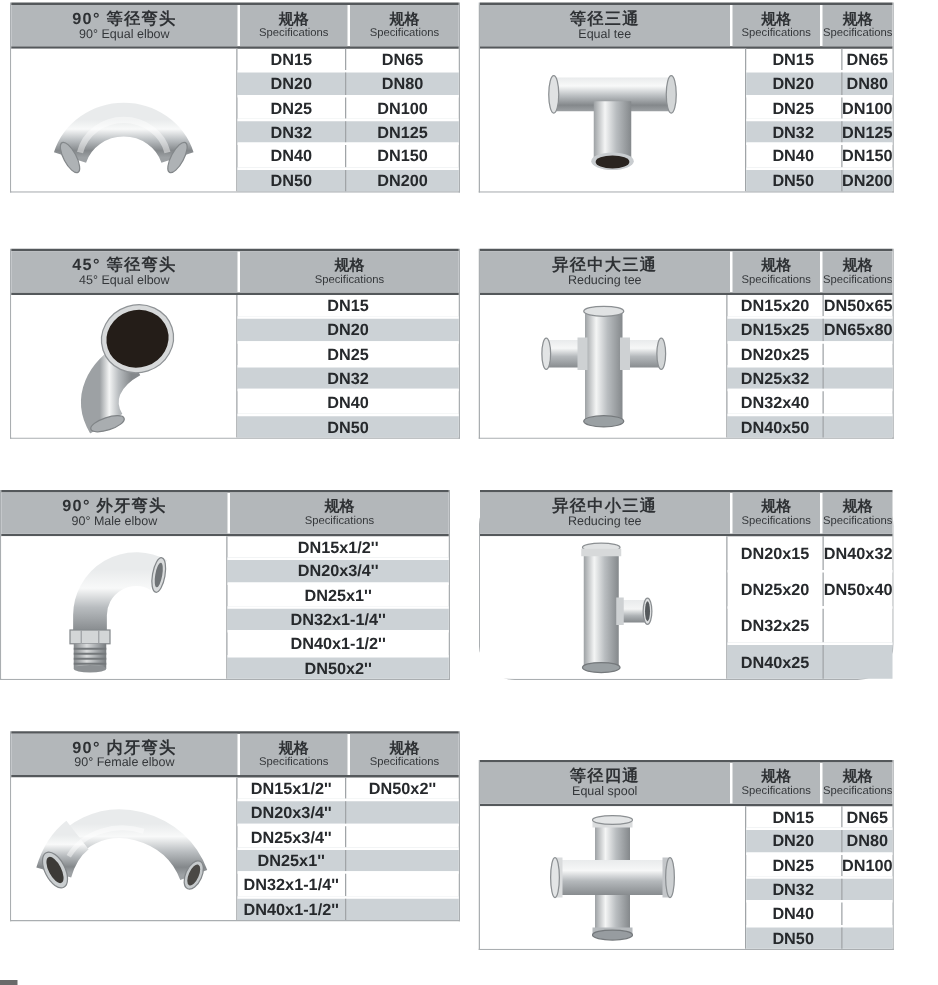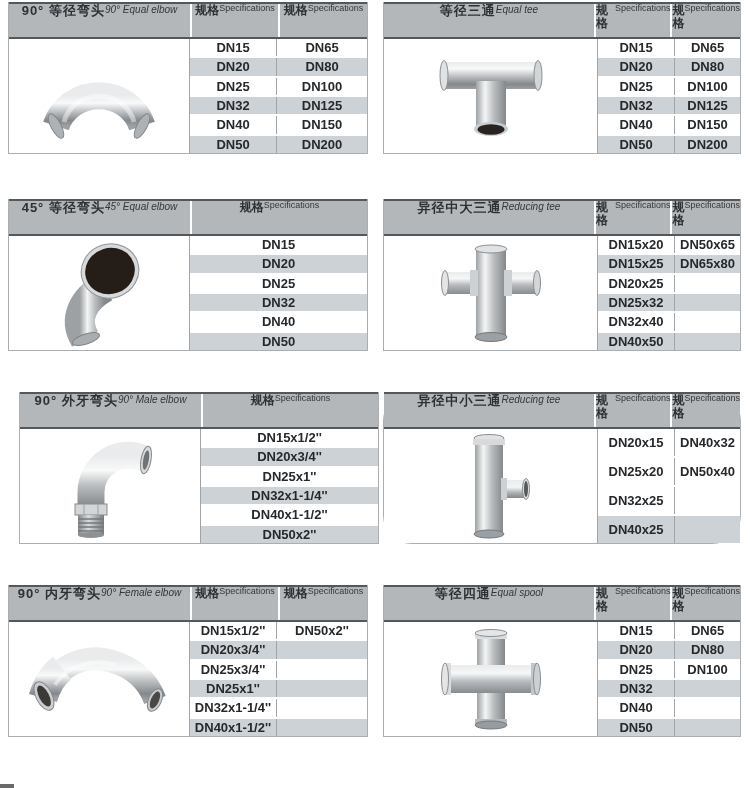--- a/index.html
+++ b/index.html
@@ -8,31 +8,31 @@
     --dark:#54585b;
     --grid:#a0a4a7;
     --txt:#26292c;
   }
   html,body{margin:0;padding:0;background:#ffffff;}
   #canvas{position:relative;width:750px;height:788px;background:#fff;
           font-family:"Liberation Sans", sans-serif;overflow:hidden;}
   .sec{position:absolute;box-sizing:border-box;background:#fff;
        border-left:1px solid #aaaeb1;border-right:1px solid #aaaeb1;border-bottom:1px solid #aaaeb1;}
   .sec-left{width:360px;}
-  .sec-right{width:358px;}
+  .sec-right{width:332px;}
   .hdr{display:flex;align-items:stretch;height:33px;background:#fff;
        border-top:2px solid var(--dark);border-bottom:2px solid var(--dark);}
-  .hcell{background:var(--hbg);display:flex;flex-direction:row;
+  .hcell{background:var(--hbg);display:flex;flex-direction:column;align-items:center;
          justify-content:center;line-height:1.1;box-sizing:border-box;}
   .hcell + .hcell{margin-left:2px;}
   .sec-left .t{width:181px;} .sec-right .t{width:214px;}
   .sec-left .s1{width:86px;} .sec-right .s1{width:76px;}
   .s2{flex:1;} .sfull{flex:1;}
   .tzh{font-size:13px;font-weight:bold;color:#2e3134;letter-spacing:1px;}
-  .ten{font-size:10px;color:#34373a;font-style:italic;}
+  .ten{font-size:10px;color:#34373a;}
   .hzh{font-size:12px;font-weight:bold;color:#2e3134;}
   .hen{font-size:9px;color:#34373a;}
   .bdy{display:flex;height:114px;}
   .photo{box-sizing:border-box;border-right:1px solid var(--grid);
          display:flex;align-items:center;justify-content:center;background:#fff;}
   .sec-left .photo{width:181px;} .sec-right .photo{width:214px;}
   .rows{flex:1;display:flex;flex-direction:column;font-weight:bold;}
   .row{flex:1;display:flex;box-sizing:border-box;}
   .row + .row{border-top:2px solid #ffffff;}
   .row.alt{background:var(--alt);}
@@ -297,21 +297,21 @@
             <div class="c c2"></div>
           </div>
         <div class="row alt">
             <div class="c c1">DN40x50</div>
             <div class="c c2"></div>
           </div>
       </div>
     </div>
   </div>
 
-  <div class="sec sec-left" style="left:19px;top:392px;">
+  <div class="sec sec-left" style="left:0;top:392px;">
     <div class="hdr">
       <div class="hcell t">
         <div class="tzh">90°  外牙弯头</div>
         <div class="ten">90°  Male elbow</div>
       </div>
       <div class="hcell sfull">
         <div class="hzh">规格</div>
         <div class="hen">Specifications</div>
       </div>
     </div>
@@ -487,21 +487,21 @@
             <div class="c c2"></div>
           </div>
         <div class="row alt">
             <div class="c c1">DN40x1-1/2''</div>
             <div class="c c2"></div>
           </div>
       </div>
     </div>
   </div>
 
-  <div class="sec sec-right" style="left:383px;top:585px;">
+  <div class="sec sec-right" style="left:383px;top:608px;">
     <div class="hdr">
       <div class="hcell t">
         <div class="tzh">等径四通</div>
         <div class="ten">Equal spool</div>
       </div>
       <div class="hcell s1">
         <div class="hzh">规格</div>
         <div class="hen">Specifications</div>
       </div>
       <div class="hcell s2">

